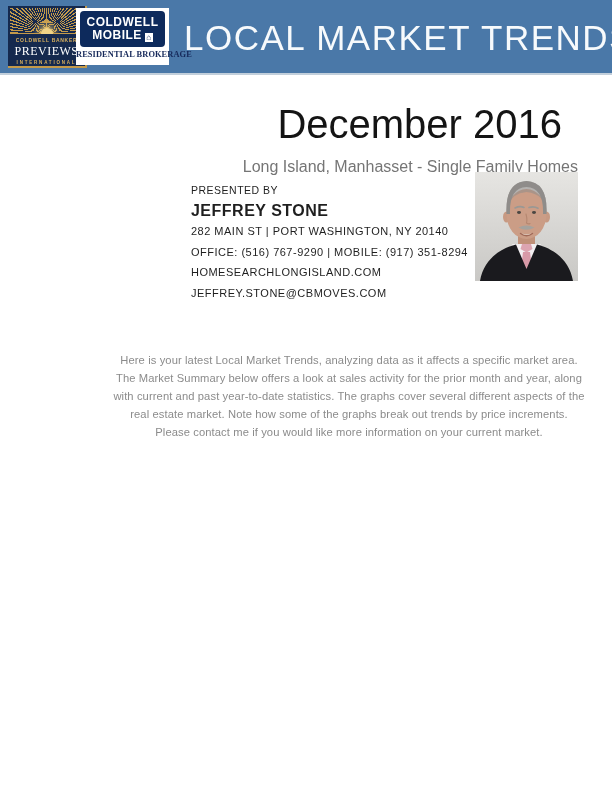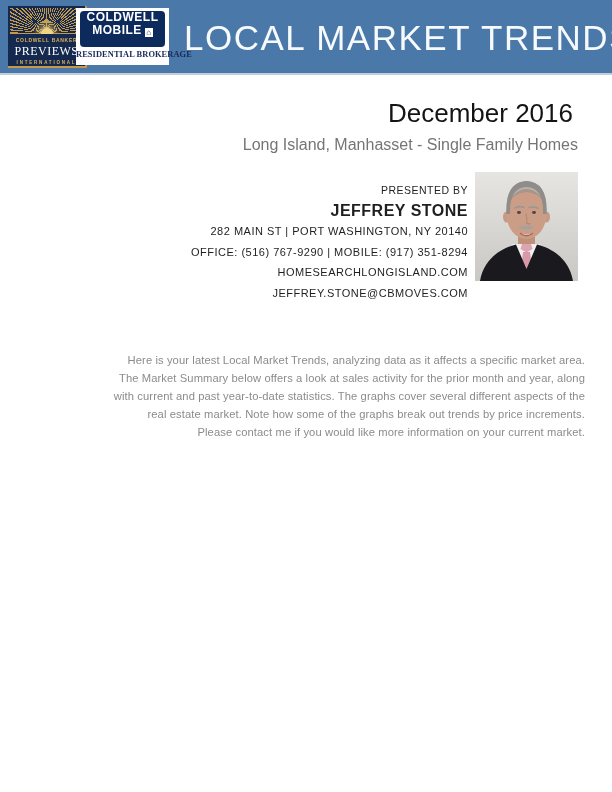--- a/index.html
+++ b/index.html
@@ -39,61 +39,61 @@
   .pl-name  { margin-top:1px; color:#ffffff; font-family:"Liberation Serif", serif; font-size:12px; letter-spacing:0.5px; }
   .pl-intl  { margin-top:1px; color:#d9b05e; font-size:4.5px; font-weight:bold; letter-spacing:1.8px; }
 
   
   .cb-logo {
     position:absolute; left:76px; top:8px; width:93px; height:57px;
     background:#ffffff; text-align:center;
   }
   .cb-badge {
     width:85px; height:36px; margin:3px auto 0; background:#0d2a5c; border-radius:4px;
-    box-sizing:border-box; color:#ffffff; font-weight:bold;
+    box-sizing:border-box; padding-top:5px; color:#ffffff; font-weight:bold;
     font-size:12px; line-height:13px; letter-spacing:0.5px;
   }
   .cb-house {
     display:inline-block; width:8px; height:9px; margin-left:3px; vertical-align:-1px;
     background:#ffffff; color:#0d2a5c; font-size:8px; line-height:9px; font-weight:bold;
   }
   .cb-division {
     margin-top:3px; color:#16295a; font-family:"Liberation Serif", serif;
     font-size:8.4px; font-weight:bold; letter-spacing:0.1px; white-space:nowrap;
   }
 
   
   .title-block { position:absolute; right:34px; top:90px; text-align:right; }
   .report-title {
-    margin:5px; font-size:26px; font-weight:normal; color:#141414; line-height:36px;
+    margin:16px; font-size:40px; font-weight:normal; color:#141414; line-height:36px;
     white-space:nowrap;
   }
   .report-subtitle {
     margin-top:4px; font-size:16px; color:#757575; 
     white-space:nowrap;
   }
 
   
   .agent-block {
-    position:absolute; right:144px; top:180px; text-align:right;
+    position:absolute; right:144px; top:180px; 
     font-size:11px; color:#1f1f1f; letter-spacing:0.5px;
   }
   .agent-block p { margin:0; line-height:20.6px; white-space:nowrap; }
   .presented { font-size:10.5px; }
   .agent-name { font-weight:bold; font-size:16px; }
 
   
   .agent-photo { position:absolute; left:475px; top:172px; width:103px; height:109px; }
   .agent-photo svg { display:block; }
 
   
   .intro {
     position:absolute; left:113px; top:351px; width:472px; margin:0;
     font-size:11.2px; line-height:18px; color:#8b8b8b; letter-spacing:0.1px;
-    text-align:right;
+    text-align:center;
   }
 </style>
 </head>
 <body>
 
 <div class="page">
 
   <header class="masthead">
 
     <div class="previews-logo">

